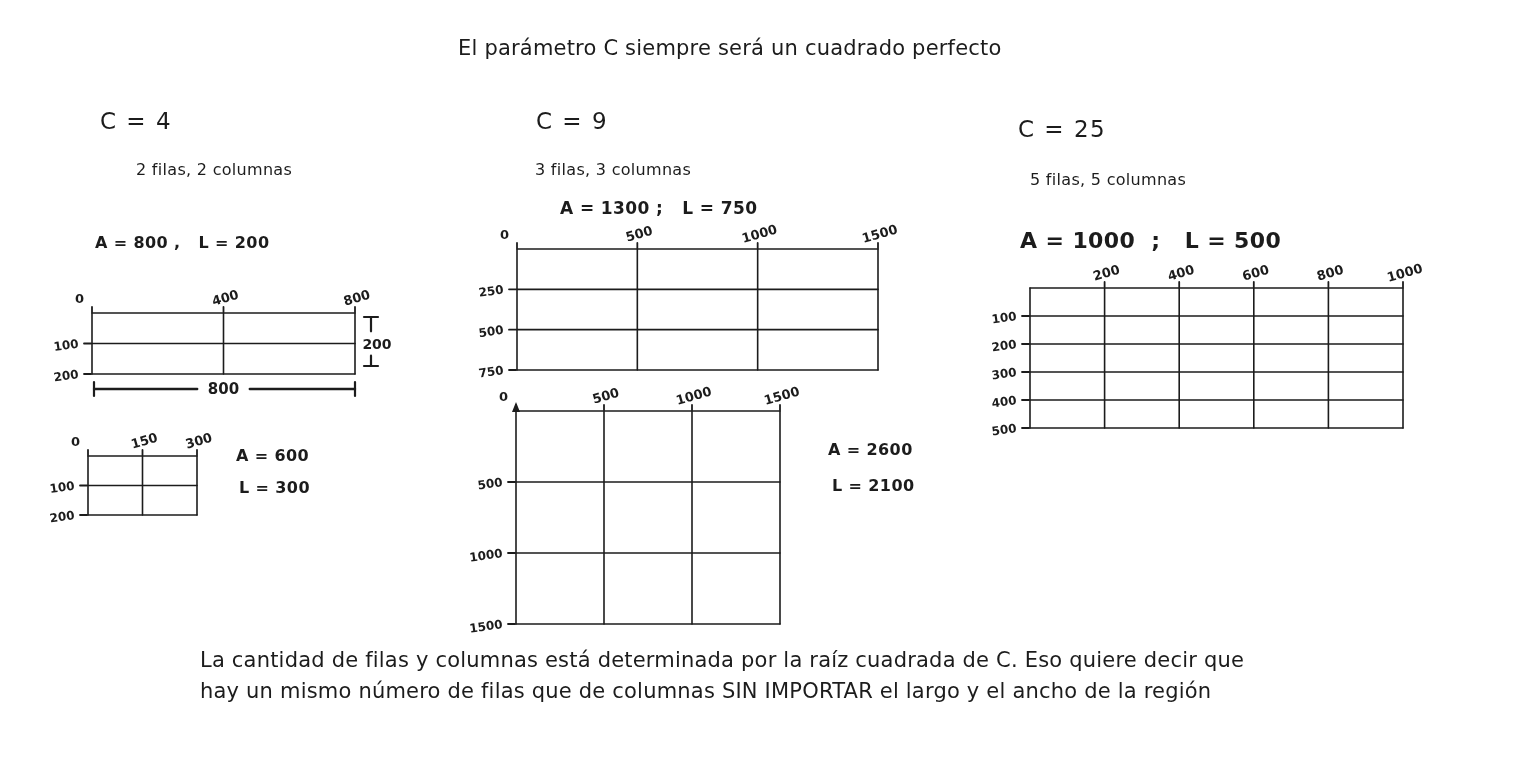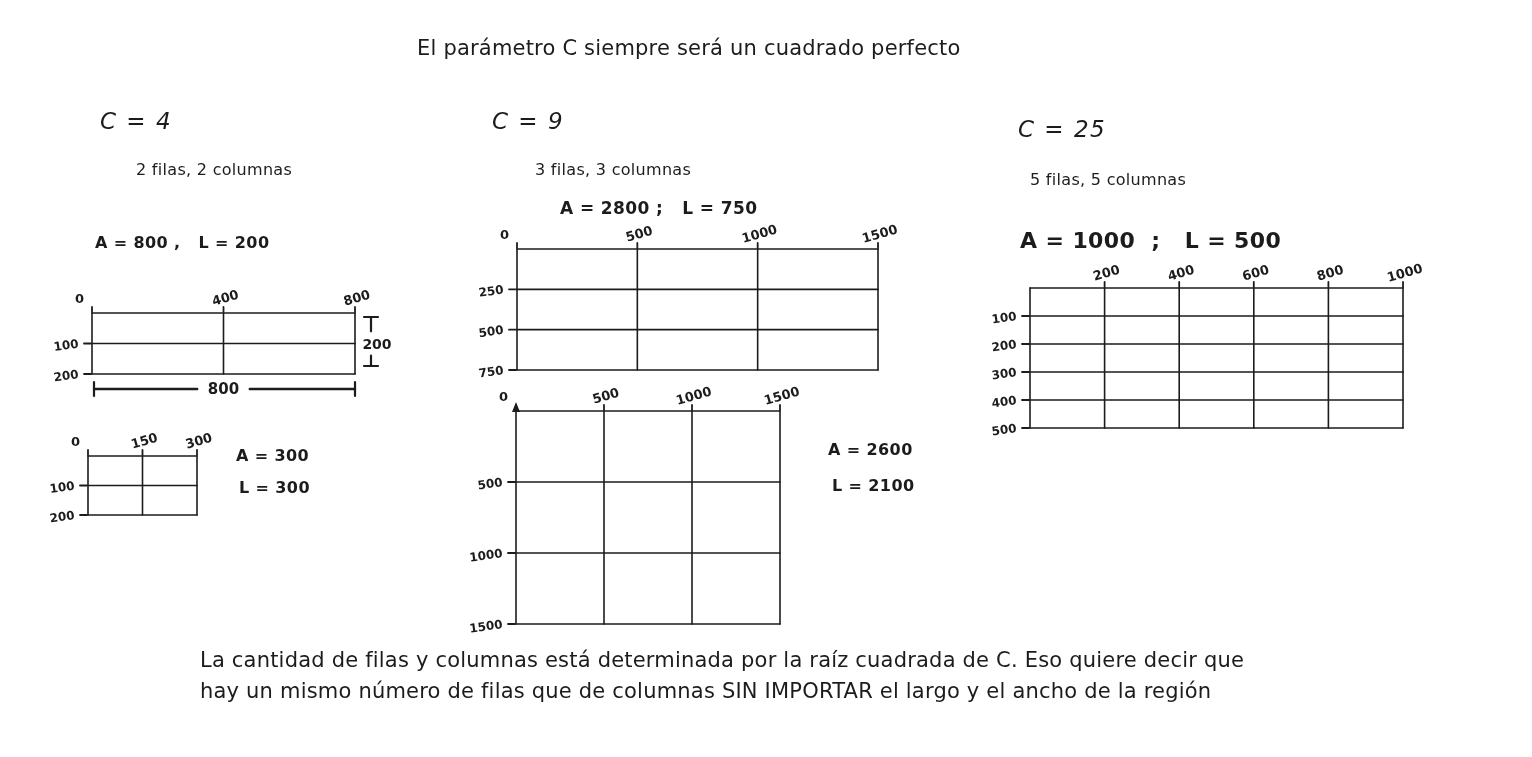--- a/index.html
+++ b/index.html
@@ -1,22 +1,22 @@
 <!DOCTYPE html>
 <html><head>
 <meta charset="utf-8">
 <style>
   html,body{margin:0;padding:0;background:#fff;}
   .canvas{
     position:relative;width:1532px;height:757px;background:#ffffff;overflow:hidden;
     font-family:"DejaVu Sans",sans-serif;color:#1c1c1c;
   }
   .abs{position:absolute;white-space:pre;}
-  .title{font-size:21px;letter-spacing:.2px;}
-  .heading{font-size:23px;letter-spacing:1.5px;font-style:italic;}
+  .title{font-size:21px;letter-spacing:.2px;margin-left:41px;}
+  .heading{font-size:23px;letter-spacing:1.5px;}
   .sub{font-size:16px;letter-spacing:.3px;}
   .dims{font-size:16px;font-weight:700;letter-spacing:.4px;}
   .grid{position:absolute;}
   .grid svg{position:absolute;left:0;top:0;overflow:visible;font-family:"DejaVu Sans",sans-serif;}
   .footer-line{font-size:21px;letter-spacing:.2px;line-height:31px;}
 </style>
 </head>
 <body>
 
 <div class="canvas">
@@ -69,26 +69,26 @@
         <line x1="54.5" y1="-6" x2="54.5" y2="-1" stroke="#1c1c1c" stroke-width="1.8" stroke-linecap="round"></line>
         <text x="57.5" y="-11" fill="#1c1c1c" font-size="13" font-weight="700" text-anchor="middle" transform="rotate(-16 57.5 -11)">150</text>
         <line x1="109" y1="-6" x2="109" y2="-1" stroke="#1c1c1c" stroke-width="1.8" stroke-linecap="round"></line>
         <text x="112" y="-11" fill="#1c1c1c" font-size="13" font-weight="700" text-anchor="middle" transform="rotate(-16 112 -11)">300</text>
         <line x1="-8" y1="29.5" x2="-1" y2="29.5" stroke="#1c1c1c" stroke-width="1.8" stroke-linecap="round"></line>
         <text x="-13" y="33.5" fill="#1c1c1c" font-size="12" font-weight="700" text-anchor="end" transform="rotate(-8 -13 33.5)">100</text>
         <line x1="-8" y1="59" x2="-1" y2="59" stroke="#1c1c1c" stroke-width="1.8" stroke-linecap="round"></line>
         <text x="-13" y="63" fill="#1c1c1c" font-size="12" font-weight="700" text-anchor="end" transform="rotate(-8 -13 63)">200</text>
       </svg>
     </div>
-  <div class="abs dims" style="left:236px;top:446px">A = 300</div>
+  <div class="abs dims" style="left:236px;top:446px">A = 600</div>
   <div class="abs dims" style="left:239px;top:478px">L = 300</div>
 
-  <div class="abs heading" style="left:492px;top:108px">C = 9</div>
+  <div class="abs heading" style="left:536px;top:108px">C = 9</div>
   <div class="abs sub" style="left:535px;top:160px">3 filas, 3 columnas</div>
-  <div class="abs dims" style="left:560px;top:198px;font-size:17px">A = 2800 ;   L = 750</div>
+  <div class="abs dims" style="left:560px;top:198px;font-size:17px">A = 1300 ;   L = 750</div>
   <div class="grid" style="left:517px;top:249px;width:361px;height:121px">
       <svg width="361" height="121">
         <line x1="0" y1="0" x2="0" y2="121" stroke="#1c1c1c" stroke-width="1.6" stroke-linecap="round"></line>
         <line x1="120.33333333333333" y1="0" x2="120.33333333333333" y2="121" stroke="#1c1c1c" stroke-width="1.6" stroke-linecap="round"></line>
         <line x1="240.66666666666666" y1="0" x2="240.66666666666666" y2="121" stroke="#1c1c1c" stroke-width="1.6" stroke-linecap="round"></line>
         <line x1="361" y1="0" x2="361" y2="121" stroke="#1c1c1c" stroke-width="1.6" stroke-linecap="round"></line>
         <line x1="0" y1="0" x2="361" y2="0" stroke="#1c1c1c" stroke-width="1.6" stroke-linecap="round"></line>
         <line x1="0" y1="40.333333333333336" x2="361" y2="40.333333333333336" stroke="#1c1c1c" stroke-width="1.6" stroke-linecap="round"></line>
         <line x1="0" y1="80.66666666666667" x2="361" y2="80.66666666666667" stroke="#1c1c1c" stroke-width="1.6" stroke-linecap="round"></line>
         <line x1="0" y1="121" x2="361" y2="121" stroke="#1c1c1c" stroke-width="1.6" stroke-linecap="round"></line>

